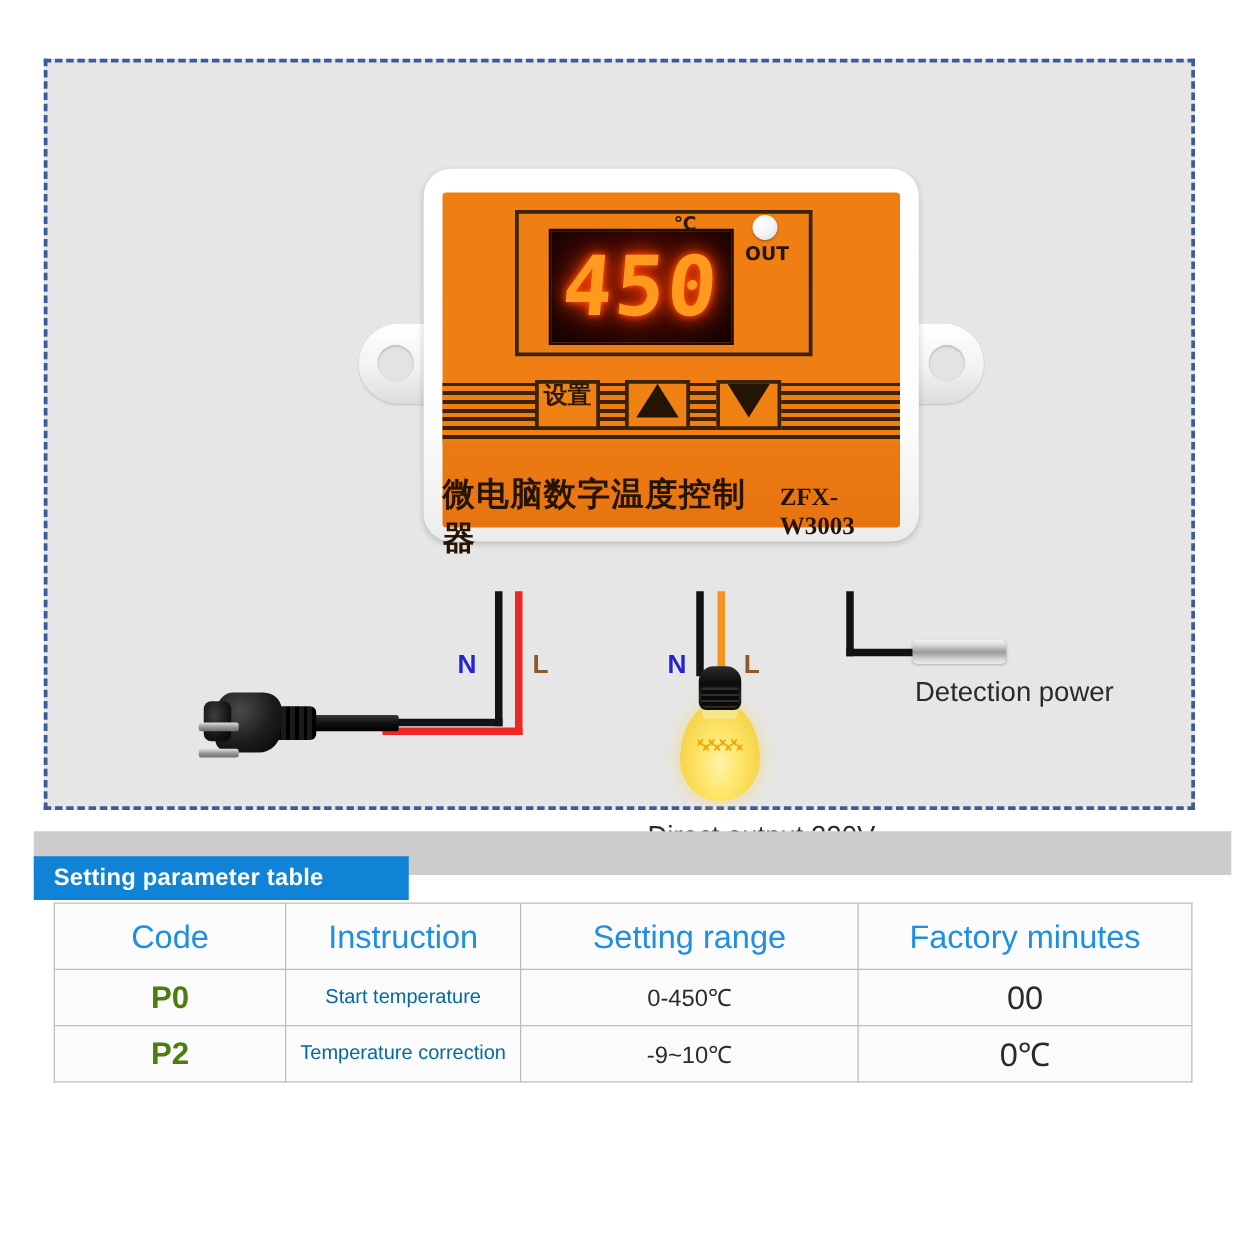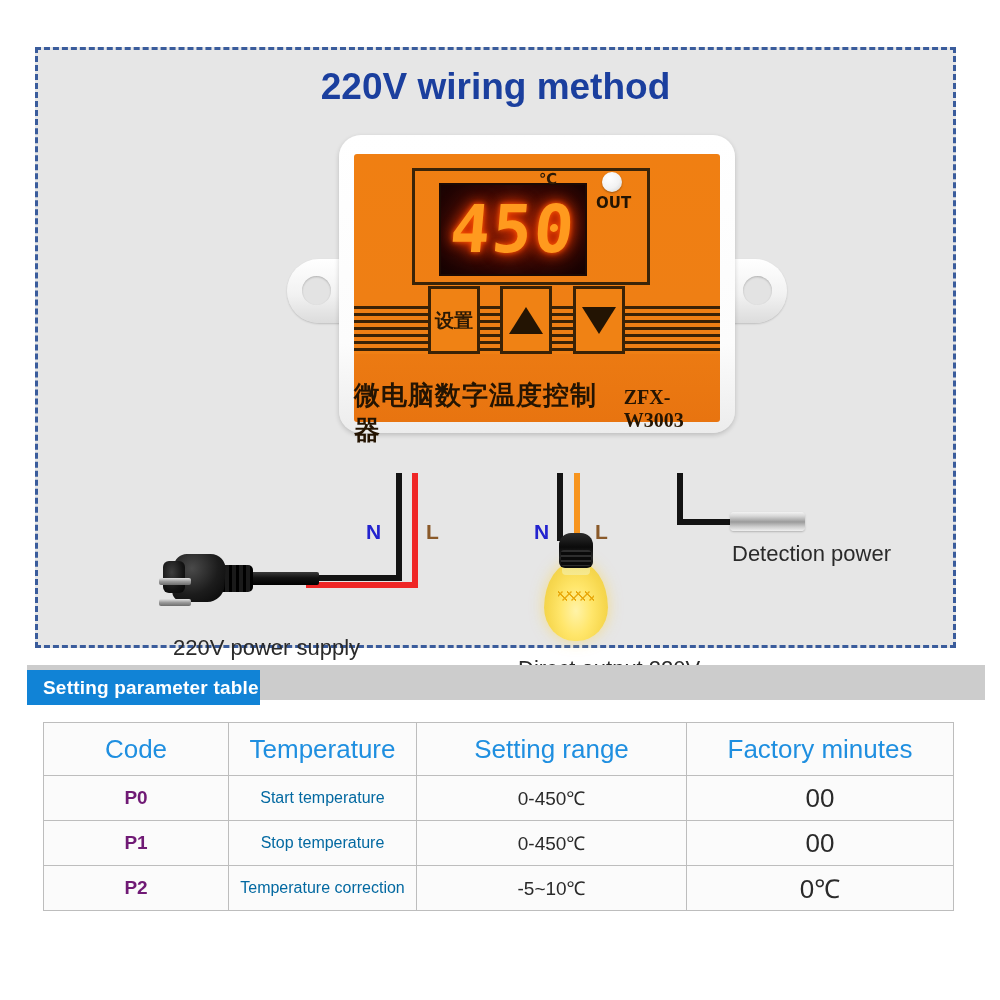--- a/index.html
+++ b/index.html
@@ -134,26 +134,26 @@
     position:absolute;
     left:0;top:152px;
     width:366px;height:48px;
     background:repeating-linear-gradient(
       180deg,
       #3a2206 0px,#3a2206 3px,
       #ef7f14 3px,#ef7f14 7px);
   }
   
   .btn{
-    position:absolute;top:132px;
-    width:52px;height:68px;
+    position:absolute;top:150px;
+    width:52px;height:40px;
     background:#f08214;
     border:3px solid #3a2206;
     box-sizing:border-box;
-    display:flex;align-items:center;justify-content:center;
+    display:flex;align-items:flex-start;justify-content:center;
   }
   #btn-set{left:74px;}
   #btn-up{left:146px;}
   #btn-down{left:219px;}
   #btn-set span{
     font-size:19px;font-weight:bold;color:#2b1904;
     font-family:"DejaVu Sans",sans-serif;line-height:1;
   }
   .tri-up{
     width:0;height:0;
@@ -288,22 +288,22 @@
   #cap-output{left:480px;top:606px;}
   #cap-probe{left:694px;top:491px;}
 
   
   #banner-strip{
     position:absolute;left:27px;top:665px;
     width:958px;height:35px;
     background:#cccccc;
   }
   #banner-tab{
-    position:absolute;left:27px;top:670px;
-    width:233px;height:35px;
+    position:absolute;left:27px;top:685px;
+    width:300px;height:35px;
     background:#1183d6;
     display:flex;align-items:center;
     box-sizing:border-box;padding-left:16px;
   }
   #banner-text{
     color:#ffffff;font-size:19px;font-weight:bold;
     font-family:"Liberation Sans",sans-serif;
     letter-spacing:.2px;
   }
 
@@ -328,33 +328,32 @@
     font-size:26px;
     font-weight:normal;
     font-family:"Liberation Sans",sans-serif;
   }
   #param-table td{height:44px;}
   .col-code{width:185px;}
   .col-instr{width:188px;}
   .col-range{width:270px;}
   .col-fact{width:267px;}
   .cell-code{
-    color:#701a75;font-size:19px;font-weight:bold;
+    color:#4d7c0f;font-size:25px;font-weight:bold;
     font-family:"Liberation Sans",sans-serif;
   }
   .cell-instr{color:#0369a1;font-size:16px;}
   .cell-range{color:#2a2a2a;font-size:19px;}
   .cell-fact{color:#2a2a2a;font-size:26px;}
 </style>
 </head>
 <body>
 
 <div id="diagram-panel">
 
-  <div id="diagram-title">220V wiring method</div>
 
   <div id="controller">
 
     <div class="ear left">
       <div class="hole"></div>
     </div>
     <div class="ear right">
       <div class="hole"></div>
     </div>
 
@@ -420,59 +419,52 @@
 
   <div id="bulb">
     <div id="bulb-glass"></div>
     <div id="bulb-neck"></div>
     <div id="filament"></div>
     <div id="bulb-cap"></div>
   </div>
 
   <div id="probe"></div>
 
-  <div class="caption" id="cap-power">220V power supply</div>
   <div class="caption" id="cap-output">Direct output 220V</div>
   <div class="caption" id="cap-probe">Detection power</div>
 
 </div>
 
 <div id="banner-strip"></div>
 <div id="banner-tab">
   <span id="banner-text">Setting parameter table</span>
 </div>
 
 <table id="param-table">
   <colgroup>
     <col class="col-code">
       <col class="col-instr">
       <col class="col-range">
       <col class="col-fact">
   </colgroup>
   <thead>
     <tr>
       <th>Code</th>
-      <th>Temperature</th>
+      <th>Instruction</th>
       <th>Setting range</th>
       <th>Factory minutes</th>
     </tr>
   </thead>
   <tbody>
     <tr>
       <td class="cell-code">P0</td>
       <td class="cell-instr">Start temperature</td>
       <td class="cell-range">0-450℃</td>
       <td class="cell-fact">00</td>
     </tr>
     <tr>
-      <td class="cell-code">P1</td>
-      <td class="cell-instr">Stop temperature</td>
-      <td class="cell-range">0-450℃</td>
-      <td class="cell-fact">00</td>
-    </tr>
-    <tr>
       <td class="cell-code">P2</td>
       <td class="cell-instr">Temperature correction</td>
-      <td class="cell-range">-5~10℃</td>
+      <td class="cell-range">-9~10℃</td>
       <td class="cell-fact">0℃</td>
     </tr>
   </tbody>
 </table>
 
 </body></html>

